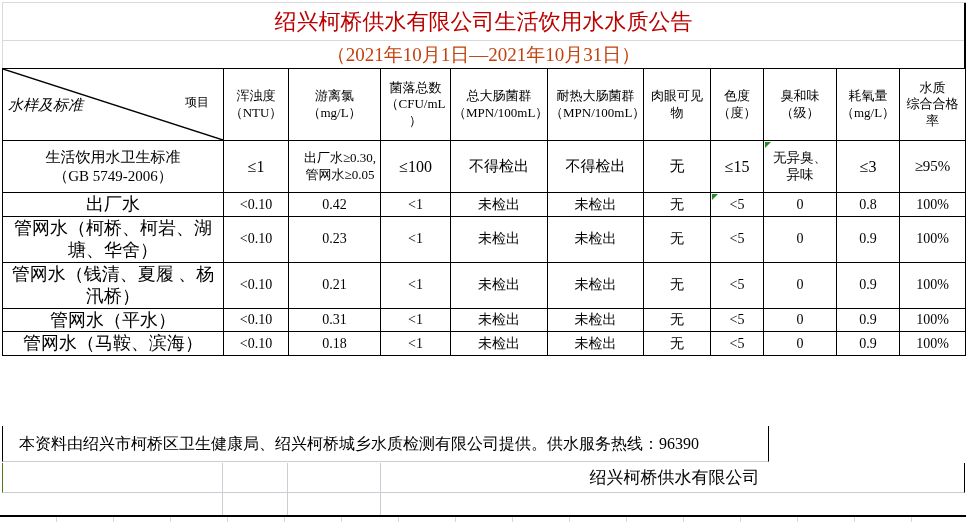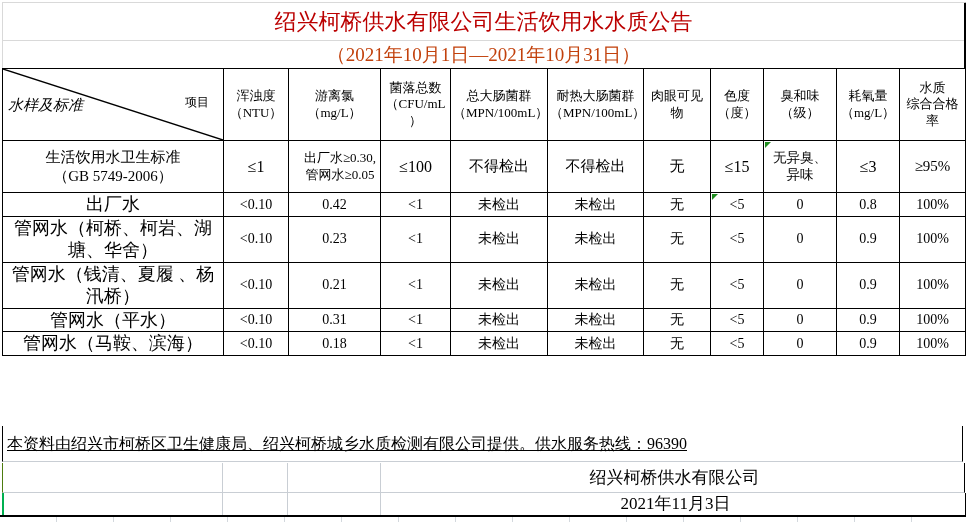--- a/index.html
+++ b/index.html
@@ -24,23 +24,23 @@
   .corner .tr{position:absolute;right:14px;top:46%;transform:translateY(-50%);font-size:12px;}
   tr.std td{font-size:15px;}
   tr.std td:nth-child(2),tr.std td:nth-child(4),
   tr.std td:nth-child(8),tr.std td:nth-child(10){font-size:16px;}
   tr.std td:nth-child(3){font-size:13px;text-align:center;padding-left:13px;}
   tr.std td:nth-child(9){font-size:13.5px;}
   tr.data td{font-size:14px;}
   tr.data td.lbl{font-size:18px;}
 
   
-  .note{position:absolute;left:2px;top:426px;width:961px;height:36px;
+  .note{position:absolute;left:2px;top:426px;width:767px;height:36px;
     border-left:1px solid #000;border-right:1px solid #000;border-bottom:1px solid #c9ced4;
-    font-size:16px;line-height:36px;padding-left:4px;box-sizing:border-box;text-decoration:underline;}
+    font-size:16px;line-height:36px;padding-left:16px;box-sizing:border-box;}
   .sigrow{position:absolute;left:2px;top:463px;width:961px;height:29px;
     border-left:1px solid #4d7c0f;border-right:1px solid #000;border-bottom:1px solid #c9ced4;}
   .daterow{position:absolute;left:2px;top:493px;width:961px;height:22px;
     border-left:2px solid #00b050;border-right:1px solid #000;}
   .sigtext{position:absolute;left:380px;top:0;width:583px;height:29px;
     line-height:29px;text-align:center;font-size:17px;}
   .datetext{position:absolute;left:380px;top:0;width:583px;height:22px;
     line-height:22px;text-align:center;font-size:17px;}
   .vgrid{position:absolute;top:463px;width:1px;height:53px;background:#c9ced4;}
   .thickline{position:absolute;left:0;top:515px;width:966px;height:2px;background:#000;}
@@ -190,23 +190,20 @@
     </table>
 
   <div class="cmt" style="left:765px;top:142px"></div>
   <div class="cmt" style="left:712px;top:194px"></div>
 
   <div class="note">本资料由绍兴市柯桥区卫生健康局、绍兴柯桥城乡水质检测有限公司提供。供水服务热线：96390</div>
 
   <div class="sigrow">
     <div class="sigtext">绍兴柯桥供水有限公司</div>
   </div>
-  <div class="daterow">
-    <div class="datetext">2021年11月3日</div>
-  </div>
 
   <div class="vgrid" style="left:222px"></div>
   <div class="vgrid" style="left:287px"></div>
   <div class="vgrid" style="left:380px"></div>
 
   <div class="thickline"></div>
   <div class="partialrow"></div>
 </div>
 
 </body></html>

